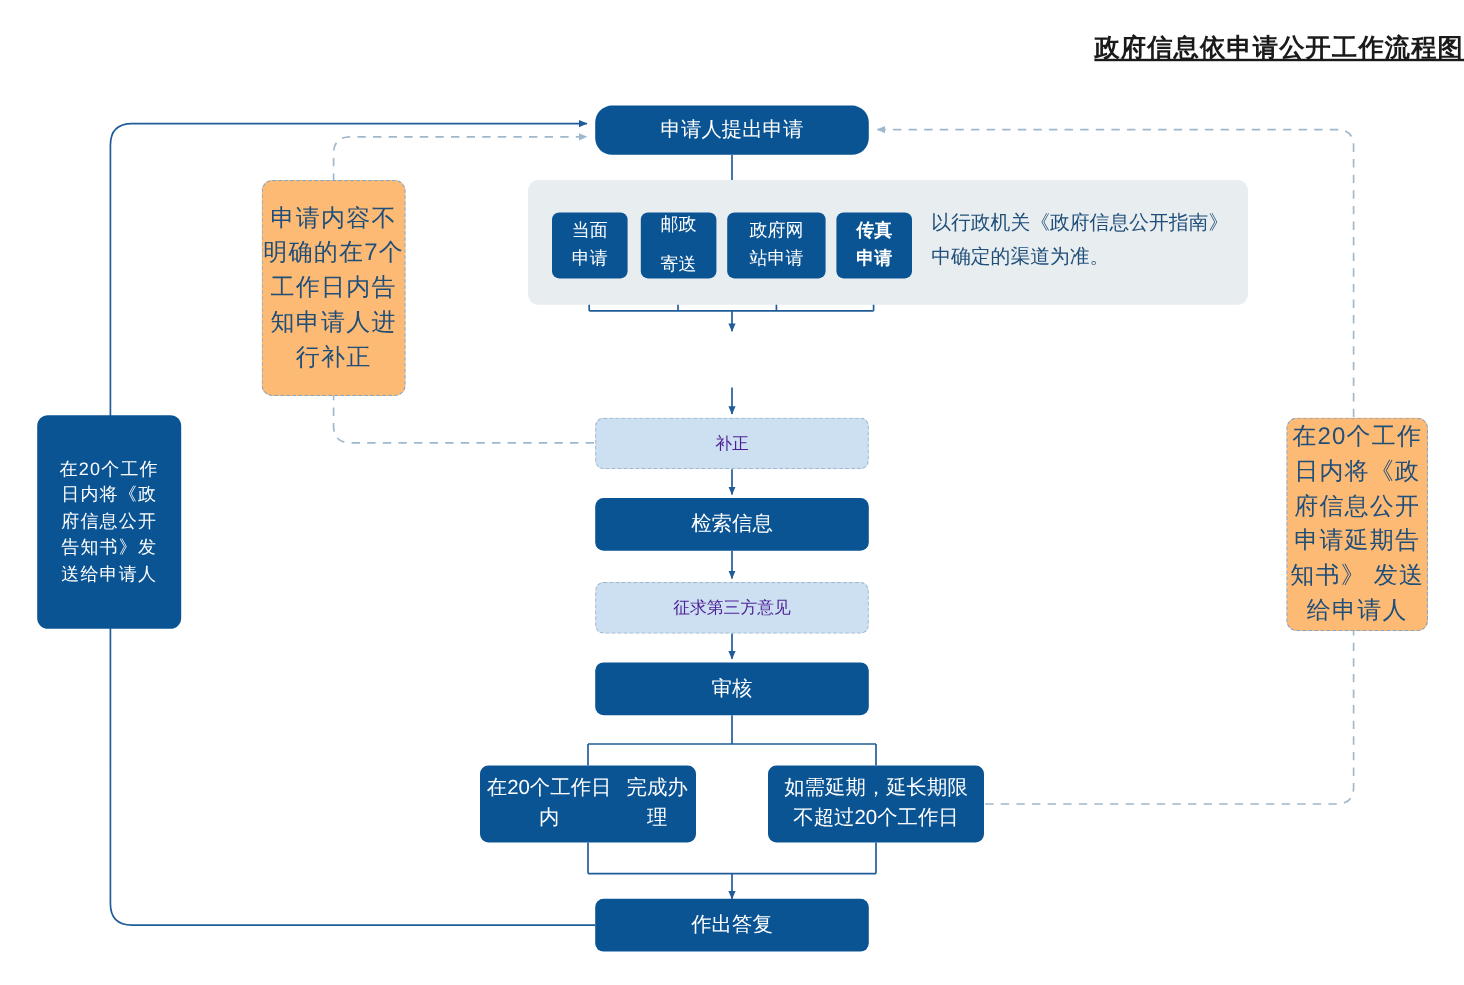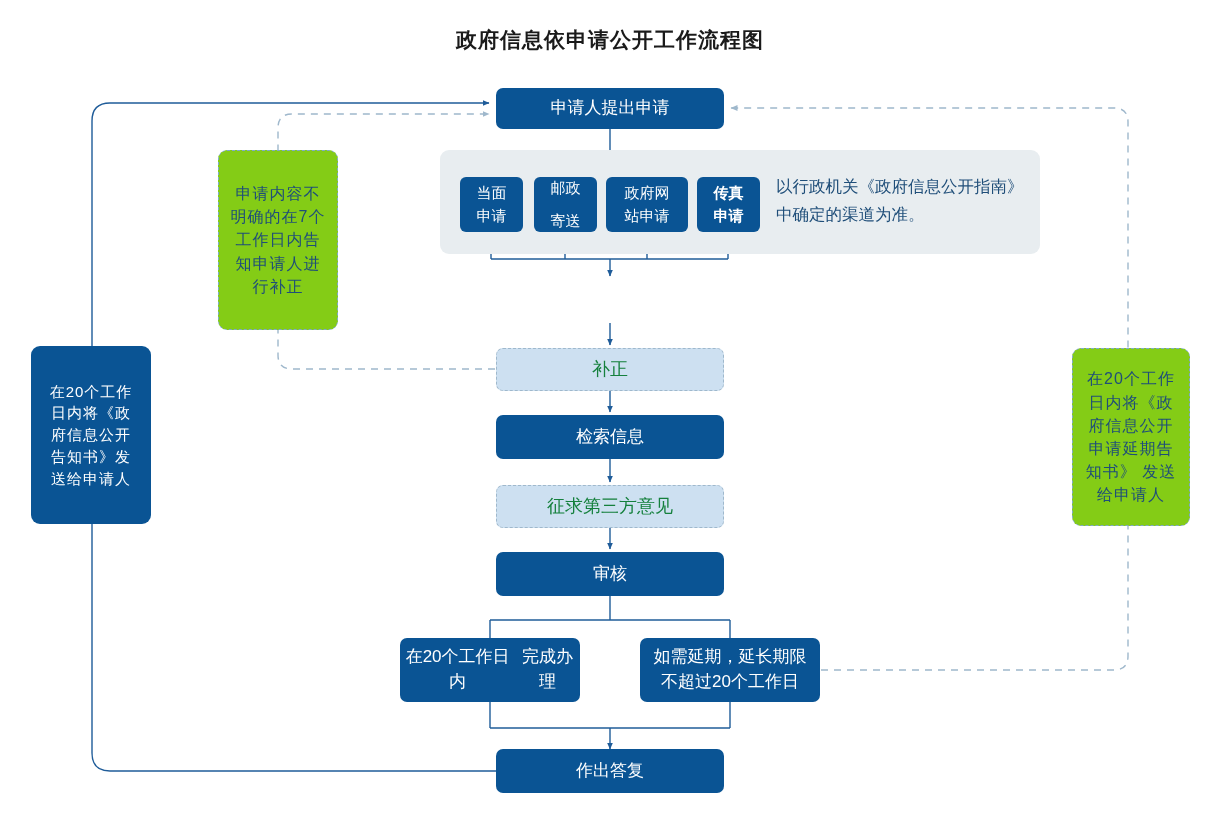--- a/index.html
+++ b/index.html
@@ -23,51 +23,52 @@
     top: 0;
     width: 1220px;
     height: 821px;
     pointer-events: none;
   }
   .title {
     position: absolute;
     left: 0;
     top: 26px;
     width: 1220px;
-    text-align: center;
+    text-align: right;
     font-size: 21px;
     font-weight: bold;
     color: #1a1a1a;
     letter-spacing: 1px;
+    text-decoration: underline;
   }
   .node {
     position: absolute;
     box-sizing: border-box;
     display: flex;
     align-items: center;
     justify-content: center;
     text-align: center;
     border-radius: 7px;
     z-index: 3;
     line-height: 1.45;
   }
   .node.solid {
     background: #0A5494;
     color: #ffffff;
     font-size: 17px;
   }
   .node.light {
     background: #CDE0F1;
-    color: #15803d;
-    font-size: 18px;
+    color: #4c1d95;
+    font-size: 14px;
   }
   .node.note {
-    background: #84cc16;
+    background: #fdba74;
     color: #1F4E79;
-    font-size: 16px;
+    font-size: 20px;
     border: 1px dashed #7FA8CC;
     border-radius: 9px;
     letter-spacing: 1px;
   }
   .node.note-dark {
     background: #0A5494;
     color: #ffffff;
     font-size: 15px;
     border-radius: 9px;
     letter-spacing: 1px;
@@ -153,21 +154,21 @@
     <g stroke="#9FB8CC" stroke-width="1.4" fill="none" stroke-dasharray="7,6">
 
       <path d="M495,369 L292,369 Q278,369 278,355 L278,128 Q278,114 292,114 L489,114" marker-end="url(#arrowDash)"></path>
 
       <path d="M821,670 L1114,670 Q1128,670 1128,656 L1128,122 Q1128,108 1114,108 L731,108" marker-end="url(#arrowDash)"></path>
     </g>
   </svg>
 
   <div class="gray-panel" style="left:440px; top:150px; width:600px; height:104px;"></div>
 
-  <div class="node solid" style="left:496px; top:88px; width:228px; height:41px;">
+  <div class="node solid" style="left:496px; top:88px; width:228px; height:41px;border-radius:14px;">
     <span>申请人提出申请</span>
   </div>
 
   <div class="node chan" style="left:460px; top:177px; width:63px; height:55px; flex-direction:column;">
     <span class="node-lines">当面</span>
     <span class="node-lines">申请</span>
   </div>
 
   <div class="node chan" style="left:534px; top:177px; width:63px; height:55px; flex-direction:column;justify-content:space-between;">
     <span class="node-lines">邮政</span>

